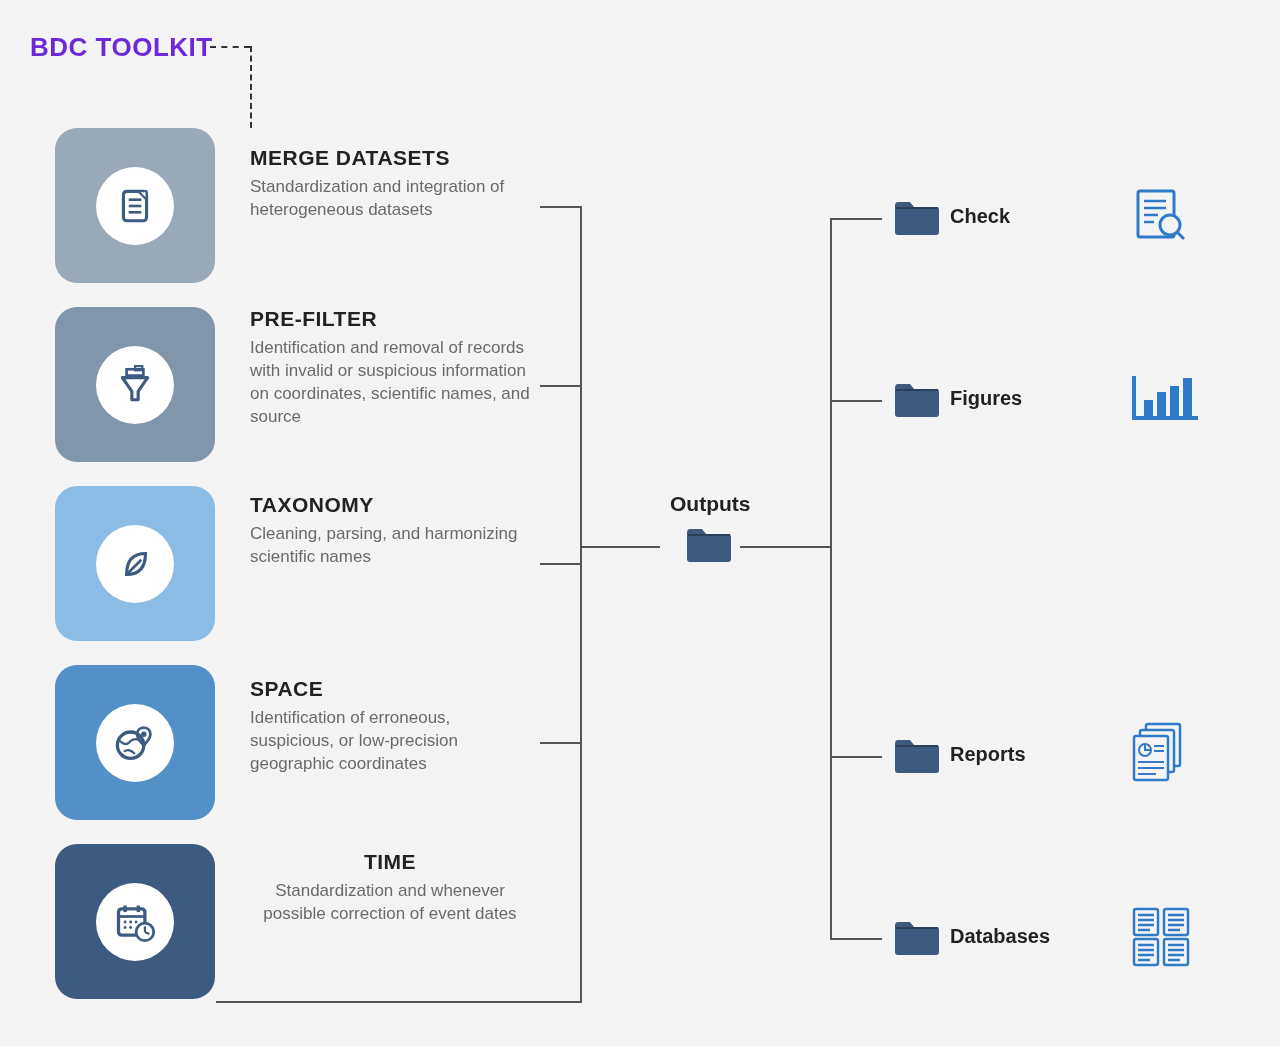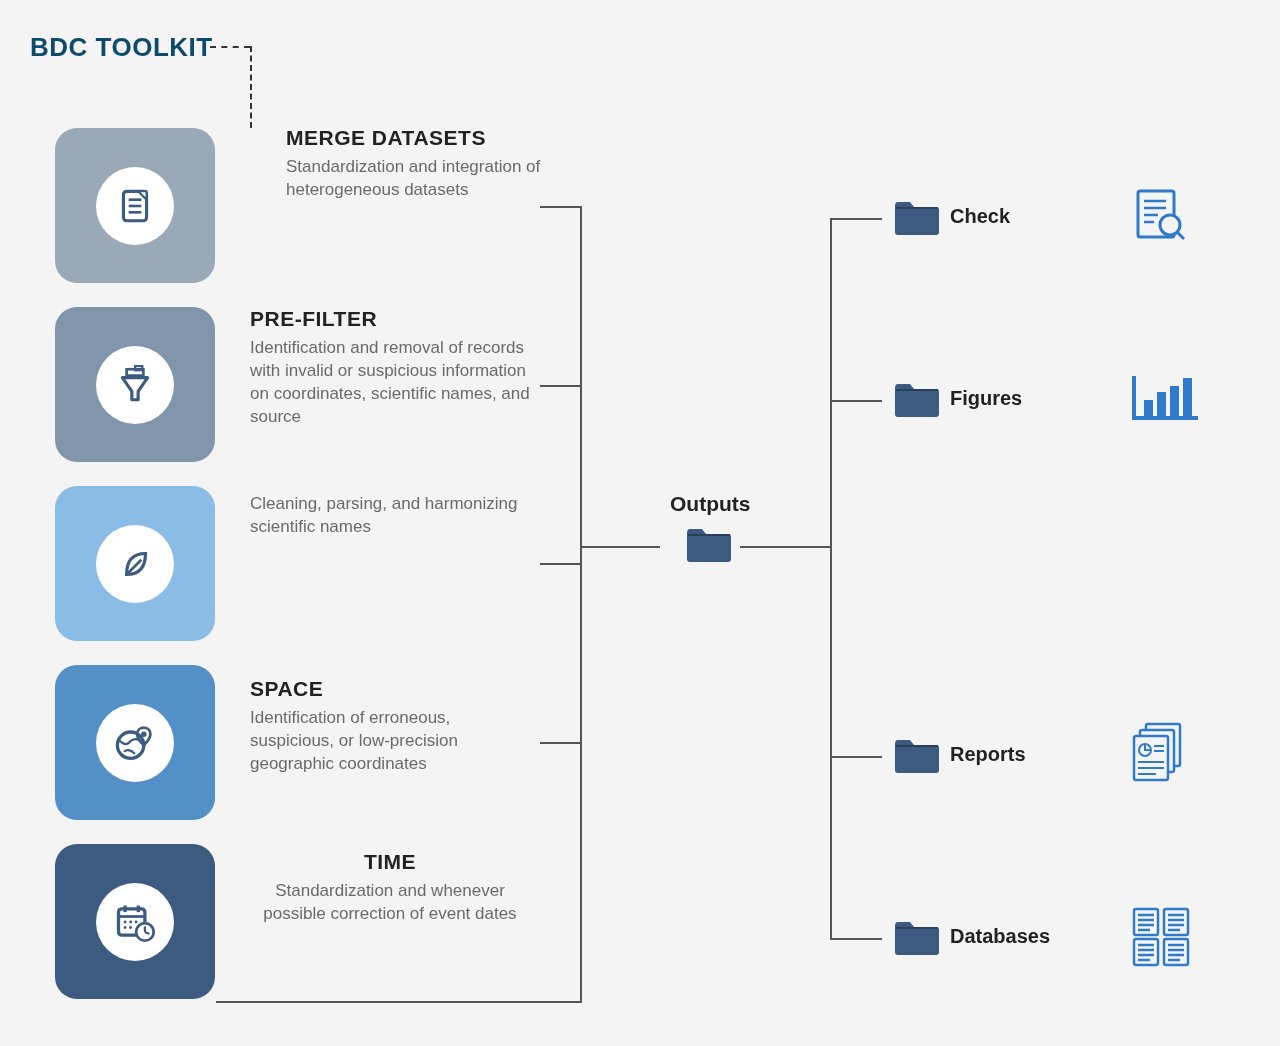--- a/index.html
+++ b/index.html
@@ -10,21 +10,21 @@
     height: 1046px;
     position: relative;
     overflow: hidden;
   }
   .title {
     position: absolute;
     top: 32px;
     left: 30px;
     font-size: 26px;
     font-weight: 900;
-    color: #0c4a6e;
+    color: #6d28d9;
     letter-spacing: 0.5px;
   }
   
   .dash-h {
     position: absolute;
     top: 46px;
     left: 210px;
     width: 40px;
     border-top: 2px dashed #333;
   }
@@ -119,21 +119,21 @@
   <div class="circle">
     <svg viewBox="0 0 40 40" width="42" height="42">
       <rect x="9" y="6" width="22" height="28" rx="3" fill="none" stroke="#3d5a80" stroke-width="3"></rect>
       <line x1="14" y1="14" x2="26" y2="14" stroke="#3d5a80" stroke-width="2.5"></line>
       <line x1="14" y1="20" x2="26" y2="20" stroke="#3d5a80" stroke-width="2.5"></line>
       <line x1="14" y1="26" x2="26" y2="26" stroke="#3d5a80" stroke-width="2.5"></line>
       <path d="M23 6 L31 6 L31 14 Z" fill="#fff" stroke="#3d5a80" stroke-width="2"></path>
     </svg>
   </div>
 </div>
-<div class="mod-label" style="top:126px;margin-left:36px;">
+<div class="mod-label" style="top:146px;">
   <h3>MERGE DATASETS</h3>
   <p>Standardization and integration of heterogeneous datasets</p>
 </div>
 
 <div class="tile" style="top: 307px; background: rgb(129, 150, 171);">
   <div class="circle">
     <svg viewBox="0 0 40 40" width="42" height="42">
       <rect x="12" y="5" width="16" height="6" fill="none" stroke="#3d5a80" stroke-width="2.5"></rect>
       <rect x="20" y="2" width="7" height="4" fill="none" stroke="#3d5a80" stroke-width="2"></rect>
       <path d="M8 13 L32 13 L23 26 L23 34 L17 34 L17 26 Z" fill="none" stroke="#3d5a80" stroke-width="3" stroke-linejoin="round"></path>
@@ -147,20 +147,21 @@
 
 <div class="tile" style="top: 486px; background: rgb(139, 188, 229);">
   <div class="circle">
     <svg viewBox="0 0 40 40" width="42" height="42">
       <path d="M12 30 Q12 10 30 10 Q30 30 12 30 Z" fill="none" stroke="#3d5a80" stroke-width="3"></path>
       <line x1="12" y1="30" x2="26" y2="16" stroke="#3d5a80" stroke-width="2.5"></line>
     </svg>
   </div>
 </div>
 <div class="mod-label" style="top:493px;">
+  <h3>TAXONOMY</h3>
   <p>Cleaning, parsing, and harmonizing scientific names</p>
 </div>
 
 <div class="tile" style="top: 665px; background: rgb(84, 144, 200);">
   <div class="circle">
     <svg viewBox="0 0 40 40" width="44" height="44">
       <circle cx="16" cy="22" r="12" fill="none" stroke="#3d5a80" stroke-width="3"></circle>
       <path d="M6 18 Q12 24 16 18 Q22 14 26 20" fill="none" stroke="#3d5a80" stroke-width="2"></path>
       <path d="M10 28 Q14 24 20 30" fill="none" stroke="#3d5a80" stroke-width="2"></path>
       <path d="M28 6 C24 6 22 9 22 12 C22 16 28 22 28 22 C28 22 34 16 34 12 C34 9 32 6 28 6 Z" fill="none" stroke="#3d5a80" stroke-width="2.5"></path>

